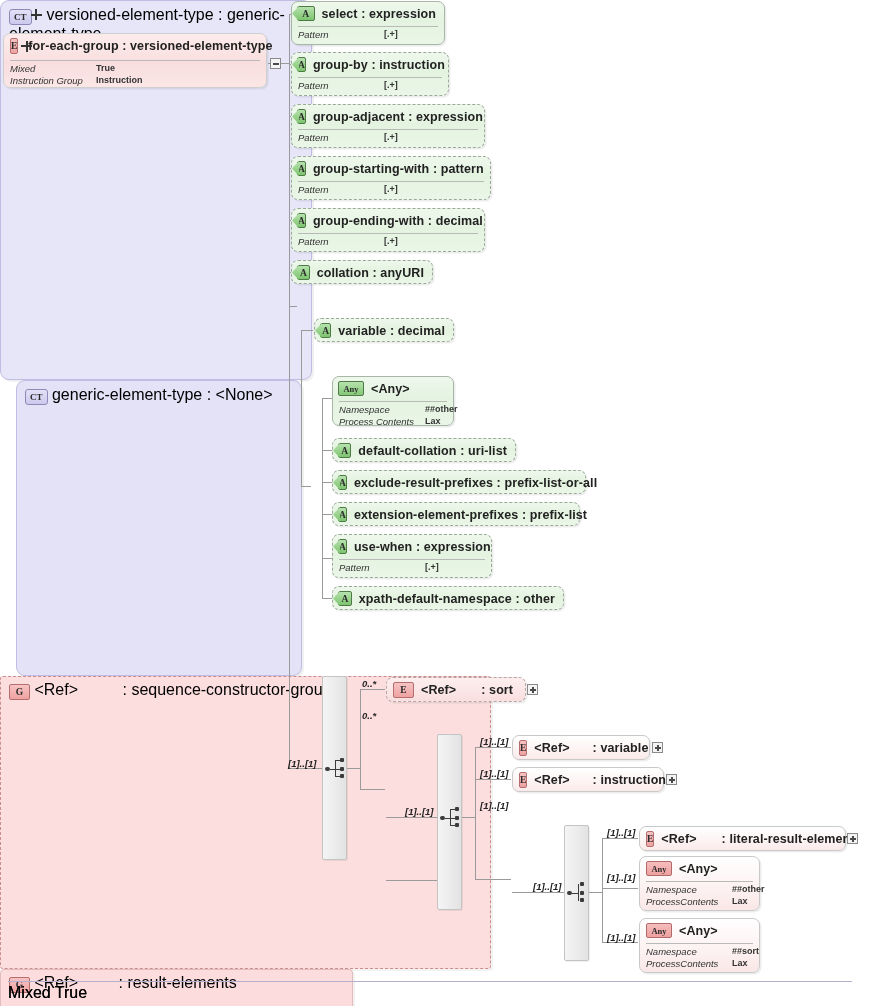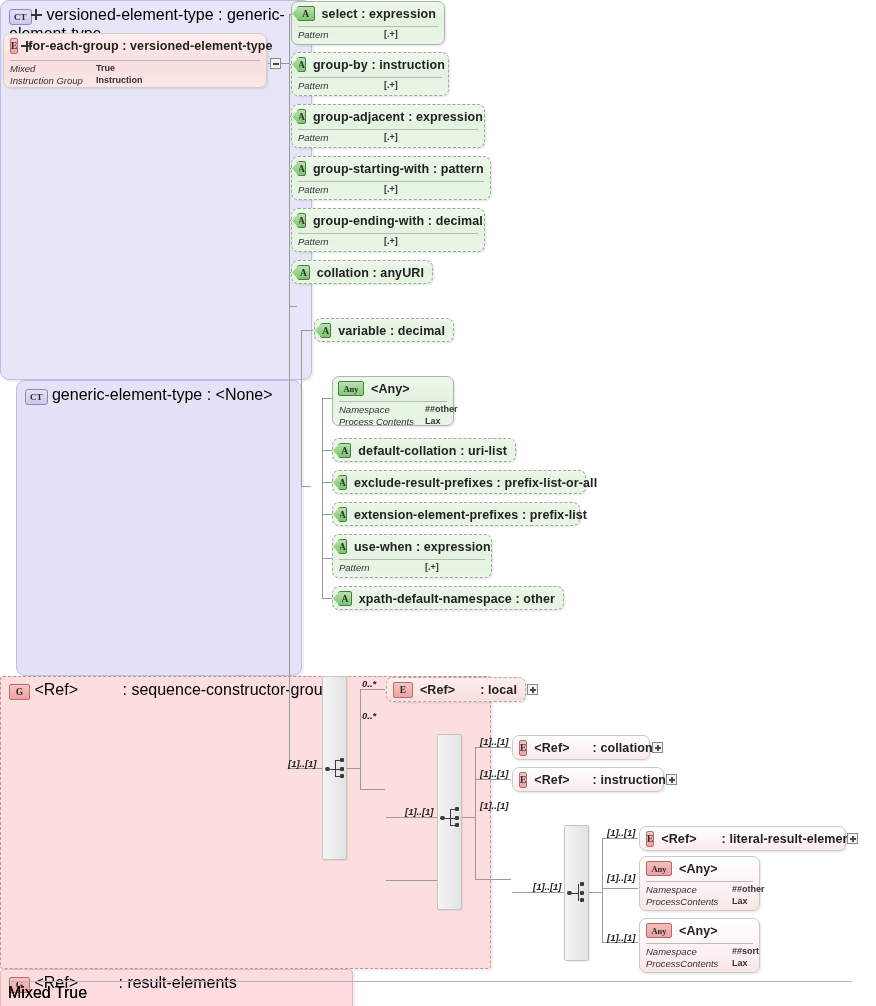--- a/index.html
+++ b/index.html
@@ -352,21 +352,21 @@
   <div class="ln lnh" style="left:360px;top:689px;width:25px;"></div>
   <div class="ln lnh" style="left:360px;top:789px;width:25px;"></div>
 
   <div class="card" style="left:362px;top:678px;">0..*</div>
   <div class="card" style="left:362px;top:710px;">0..*</div>
 
   <div class="node refbox dashed" style="left:386px;top:677px;width:140px;height:25px;">
     <div class="hdr">
       <span class="chip chip-e">E</span>
       <span class="nm">&lt;Ref&gt;</span>
-      <span class="nm" style="margin-left:18px;">: local</span>
+      <span class="nm" style="margin-left:18px;">: sort</span>
     </div>
   </div>
   <div class="expand plus" style="left:527px;top:684px;"></div>
 
   <div class="grp" style="left:386px;top:709px;width:489px;height:291px;">
     <div class="hdr" style="padding:4px 8px;">
       <span class="chip chip-g">G</span>
       <span class="nm">&lt;Ref&gt;</span>
       <span class="nm" style="margin-left:40px;">: sequence-constructor-group</span>
     </div>
@@ -396,21 +396,21 @@
   <div class="ln lnh" style="left:475px;top:879px;width:36px;"></div>
 
   <div class="card" style="left:480px;top:736px;">[1]..[1]</div>
   <div class="card" style="left:480px;top:768px;">[1]..[1]</div>
   <div class="card" style="left:480px;top:800px;">[1]..[1]</div>
 
   <div class="node refbox" style="left:512px;top:735px;width:138px;height:25px;">
     <div class="hdr">
       <span class="chip chip-e">E</span>
       <span class="nm">&lt;Ref&gt;</span>
-      <span class="nm" style="margin-left:16px;">: collation</span>
+      <span class="nm" style="margin-left:16px;">: variable</span>
     </div>
   </div>
   <div class="expand plus" style="left:652px;top:742px;"></div>
 
   <div class="node refbox" style="left:512px;top:767px;width:152px;height:25px;">
     <div class="hdr">
       <span class="chip chip-e">E</span>
       <span class="nm">&lt;Ref&gt;</span>
       <span class="nm" style="margin-left:16px;">: instruction</span>
     </div>

